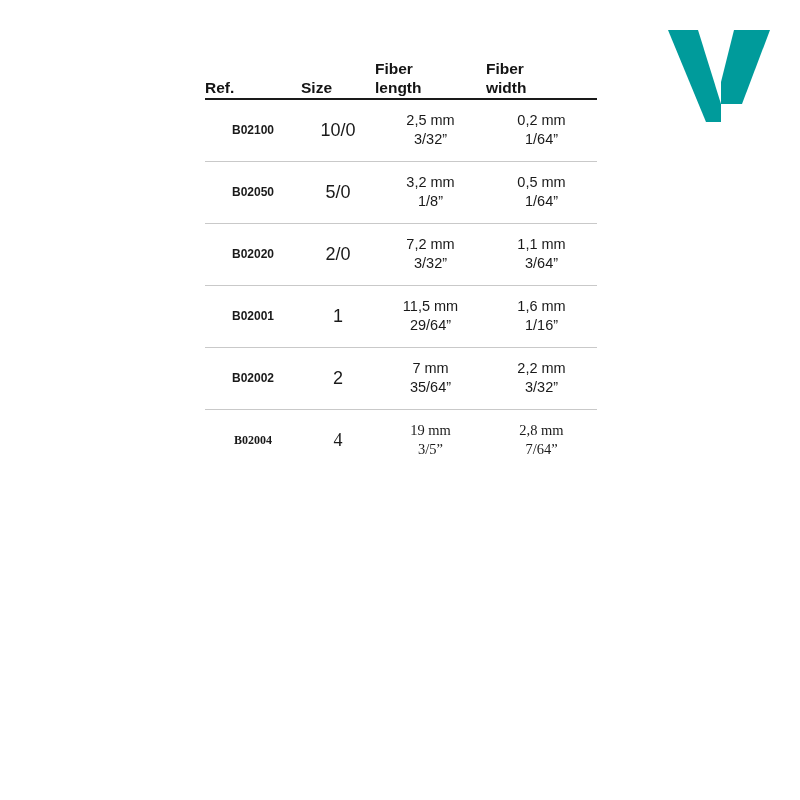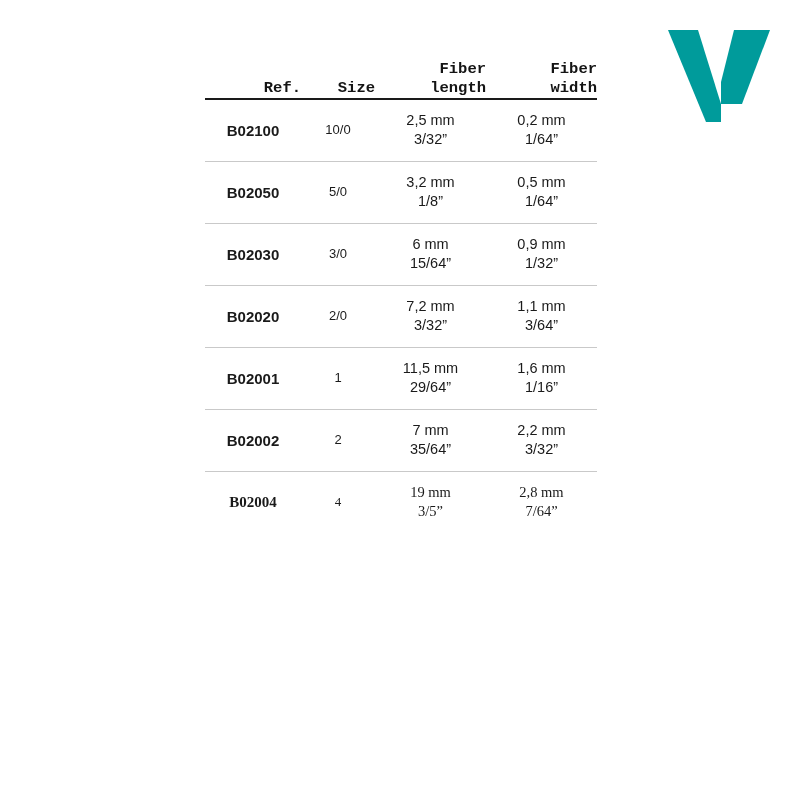--- a/index.html
+++ b/index.html
@@ -45,26 +45,25 @@
 
   
   col.c-ref   { width: 96px; }
   col.c-size  { width: 74px; }
   col.c-len   { width: 111px; }
   col.c-wid   { width: 111px; }
 
   thead th {
     font-size: 15.5px;
     font-weight: bold;
-    text-align: right;
+    text-align: left;
     vertical-align: bottom;
     padding-bottom: 12px;
     line-height: 1.22;
     color: #141414;
-    font-family: Liberation Mono, monospace;
   }
   thead tr {
     border-bottom: 2.2px solid #1a1a1a;
   }
 
   tbody tr {
     border-bottom: 1px solid #c9c9c9;
   }
   tbody tr:last-child {
     border-bottom: none;
@@ -74,25 +73,25 @@
   td {
     height: 61px;
     text-align: center;
     vertical-align: middle;
     font-size: 14.5px;
     line-height: 1.3;
     color: #1a1a1a;
   }
   td.ref {
     font-weight: bold;
-    font-size: 15px;
+    font-size: 12px;
   }
   td.size {
     font-weight: normal;
-    font-size: 13px;
+    font-size: 18px;
   }
   .line2 {
     display: block;
   }
 </style>
 </head>
 <body>
 
 <div class="logo">
   <svg viewBox="0 0 110 110" width="110" height="110">
@@ -146,32 +145,20 @@
         <td>
           <span>3,2 mm</span>
           <span class="line2">1/8”</span>
         </td>
         <td>
           <span>0,5 mm</span>
           <span class="line2">1/64”</span>
         </td>
       </tr>
       <tr>
-        <td class="ref">B02030</td>
-        <td class="size">3/0</td>
-        <td>
-          <span>6 mm</span>
-          <span class="line2">15/64”</span>
-        </td>
-        <td>
-          <span>0,9 mm</span>
-          <span class="line2">1/32”</span>
-        </td>
-      </tr>
-      <tr>
         <td class="ref">B02020</td>
         <td class="size">2/0</td>
         <td>
           <span>7,2 mm</span>
           <span class="line2">3/32”</span>
         </td>
         <td>
           <span>1,1 mm</span>
           <span class="line2">3/64”</span>
         </td>

